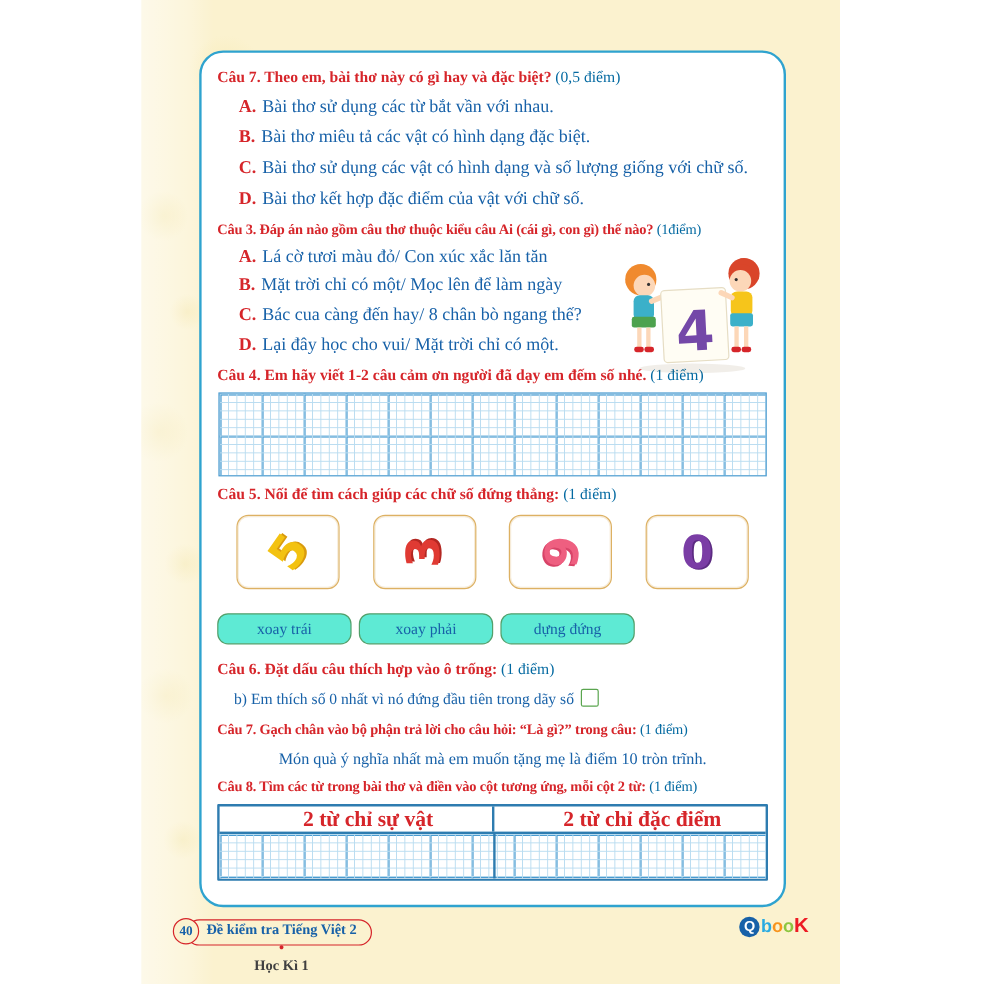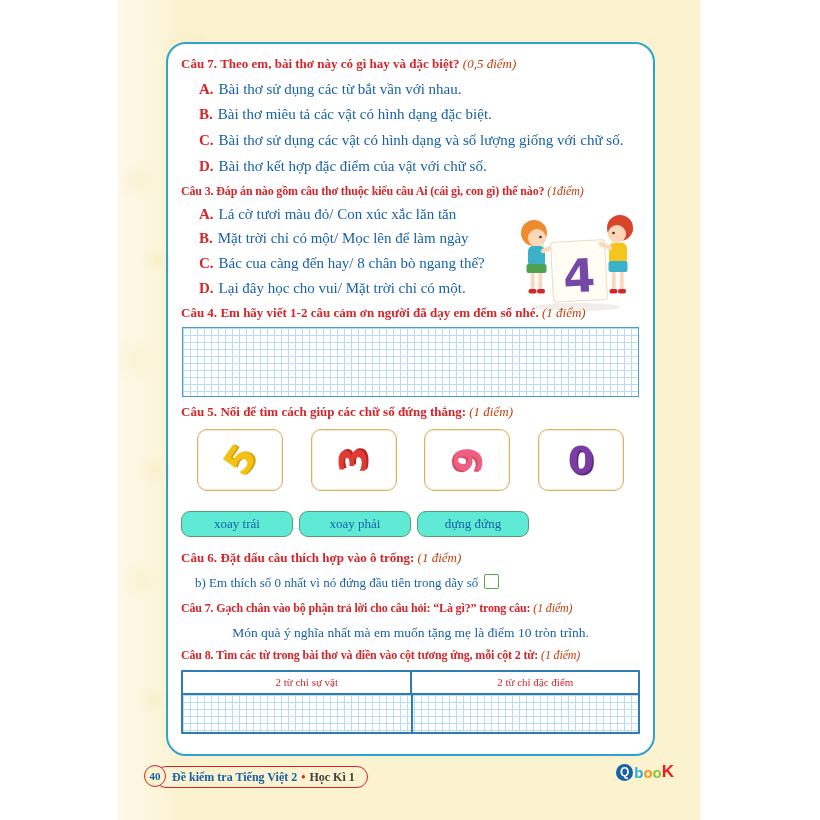--- a/index.html
+++ b/index.html
@@ -13,21 +13,21 @@
       radial-gradient(circle 24px at 14px 360px, rgba(242,226,158,.55), rgba(242,226,158,0) 25px),
       radial-gradient(circle 16px at 36px 470px, rgba(242,226,158,.5), rgba(242,226,158,0) 17px),
       radial-gradient(circle 22px at 20px 580px, rgba(242,226,158,.5), rgba(242,226,158,0) 23px),
       radial-gradient(circle 15px at 34px 700px, rgba(242,226,158,.5), rgba(242,226,158,0) 16px),
       radial-gradient(circle 30px at 70px 60px, rgba(245,232,170,.5), rgba(245,232,170,0) 31px);}
   .panel{position:absolute;left:48px;top:42px;width:489px;height:714px;box-sizing:border-box;
     background:#ffffff;border:2px solid #2fa3cf;border-radius:20px;padding:9px 13px;}
   
   .q-header{color:#d6252a;font-weight:bold;font-size:13px;line-height:1.35;white-space:nowrap;margin:2px 0 0 0;}
   .q-header.tight{font-size:12px;letter-spacing:-0.15px;}
-  .q-points{color:#c2410c;font-style:italic;font-weight:normal;}
+  .q-points{color:#0369a1;font-weight:normal;}
   
   .option{margin:7px 0 7px 18px;font-size:15px;line-height:1.25;white-space:nowrap;font-family:Liberation Serif, serif;}
   .opt-letter{color:#d6252a;font-weight:bold;margin-right:5px;}
   .opt-text{color:#1761a8;}
   .q3-block{position:relative;}
   .q3-block .option{margin:6px 0 6px 18px;}
   
   .oly{background-color:#fff;
     background-image:
       linear-gradient(to right,#b9dcf0 1px,transparent 1px),
@@ -52,28 +52,28 @@
   .pill.w1{width:112px}.pill.w2{width:131px}.pill.w3{width:112px}.pill.w4{width:112px}
   
   .q6-item{margin:8px 0 8px 14px;font-size:13px;color:#1761a8;line-height:1.3;}
   .checkbox{display:inline-block;width:13px;height:13px;border:1.5px solid #5aa54f;border-radius:2px;
     vertical-align:-2px;margin-left:6px;background:#fff;}
   
   .q7-sentence{color:#1761a8;font-size:13.5px;text-align:center;margin:9px 0 6px 0;}
   
   .t8{margin-top:6px;border:2px solid #2e7cb0;border-radius:1px;}
   .t8-head{display:flex;height:21px;border-bottom:2px solid #2e7cb0;}
-  .t8-cell{flex:1;display:flex;align-items:center;justify-content:center;color:#d6252a;font-weight:normal;font-size:11px;padding-left:21px;}
+  .t8-cell{flex:1;display:flex;align-items:center;justify-content:center;color:#d6252a;font-weight:bold;font-size:18px;padding-left:21px;}
   .t8-cell + .t8-cell{border-left:2px solid #2e7cb0;}
   .t8-grid{position:relative;height:37px;border:none;}
   .t8-divider{position:absolute;left:50%;top:0;bottom:0;width:2px;background:#2e7cb0;}
   
   .footer-pill{position:absolute;left:37px;top:766px;height:22px;box-sizing:border-box;
     border:1.6px solid #d6252a;border-radius:12px;background:transparent;
-    display:flex;align-items:center;padding:0 12px 0 16px;font-size:12px;font-weight:bold;white-space:nowrap;}
+    display:flex;align-items:center;padding:0 12px 0 16px;font-size:12px;font-weight:bold;white-space:nowrap;flex-direction:column;}
   .page-circle{position:absolute;left:-12px;top:-2px;width:22px;height:22px;box-sizing:border-box;
     border:1.6px solid #d6252a;border-radius:50%;background:#fbf2cf;color:#1761a8;
     display:flex;align-items:center;justify-content:center;font-size:11px;font-weight:bold;}
   .ft-title{color:#1761a8;}
   .ft-sep{color:#d6252a;margin:0 4px;}
   .ft-term{color:#404040;}
   
   .logo{position:absolute;right:26px;top:762px;display:flex;align-items:center;font-weight:bold;
     font-family:"Liberation Sans","DejaVu Sans",sans-serif;font-size:15px;}
   .logo-q{display:inline-flex;width:17px;height:17px;border-radius:50%;background:#1761a8;color:#fff;

